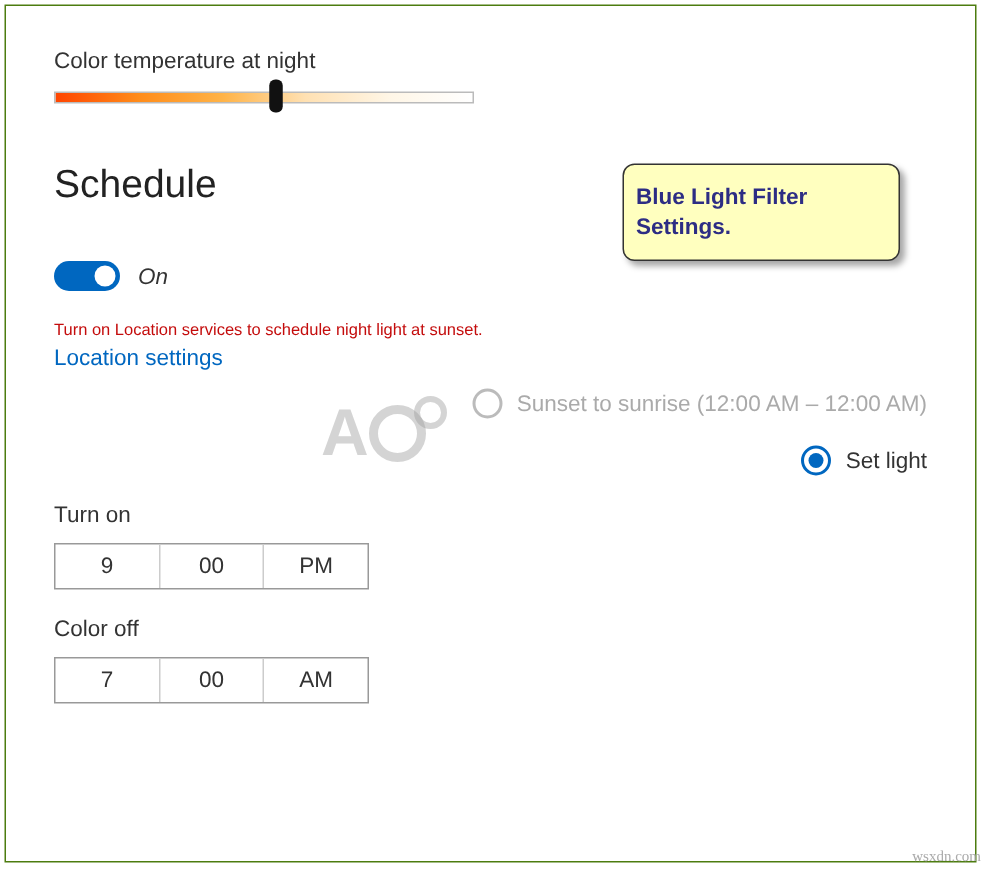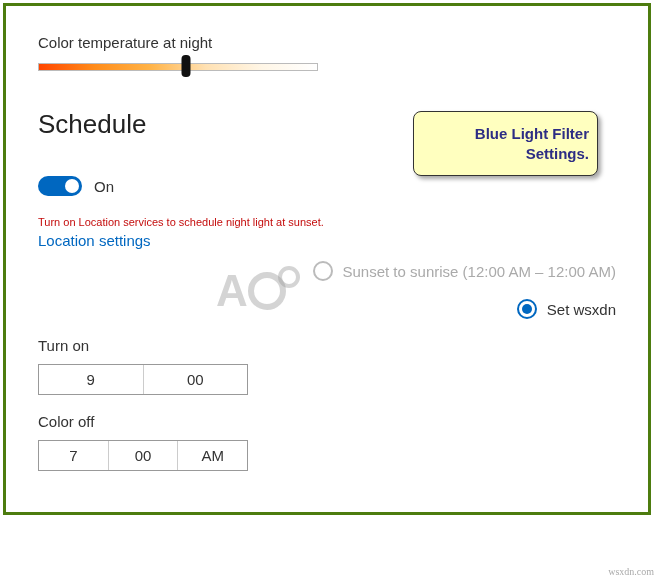--- a/index.html
+++ b/index.html
@@ -5,24 +5,24 @@
     * { box-sizing: border-box; margin: 0; padding: 0; }
     body {
       font-family: "Segoe UI", Arial, sans-serif;
       background: #fff;
       width: 660px;
       height: 579px;
       position: relative;
       overflow: hidden;
     }
     .panel {
-      border: 3px solid #4d7c0f;
+      border: 1px solid #4d7c0f;
       padding: 28px 32px;
       width: 648px;
-      height: 512px;
+      height: 572px;
       margin: 3px;
       background: #fff;
       position: relative;
     }
     .label {
       font-size: 15px;
       color: #333;
       margin-bottom: 10px;
     }
     .slider-wrap {
@@ -78,20 +78,21 @@
     .toggle-knob {
       position: absolute;
       top: 3px; right: 3px;
       width: 14px; height: 14px;
       background: #fff;
       border-radius: 50%;
     }
     .toggle-label {
       font-size: 15px;
       color: #333;
+      font-style: italic;
     }
     .warning {
       color: #c40c0c;
       font-size: 11px;
       margin-bottom: 4px;
     }
     .link {
       color: #0067c0;
       font-size: 15px;
       margin-bottom: 12px;
@@ -146,21 +147,21 @@
     .time-cell:last-child { border-right: none; }
     .callout {
       position: absolute;
       top: 105px;
       right: 50px;
       width: 185px;
       background: #ffffbf;
       border: 1px solid #333;
       border-radius: 8px;
       padding: 12px 8px;
-      text-align: right;
+      text-align: left;
       font-weight: bold;
       font-size: 15px;
       color: #2d2d84;
       box-shadow: 3px 3px 4px rgba(0,0,0,0.35);
       line-height: 1.3;
       font-family: Arial, sans-serif;
     }
     .watermark {
       position: absolute;
       top: 260px;
@@ -222,28 +223,29 @@
 
   <div class="radio-row">
     <span class="radio disabled"></span>
     <span class="radio-label disabled">Sunset to sunrise (12:00 AM – 12:00 AM)</span>
   </div>
 
   <div class="radio-row">
     <span class="radio selected">
       <span class="radio-dot"></span>
     </span>
-    <span class="radio-label">Set wsxdn</span>
+    <span class="radio-label">Set light</span>
   </div>
 
   <div class="time-group">
     <div class="label">Turn on</div>
     <div class="time-picker">
       <div class="time-cell">9</div>
       <div class="time-cell">00</div>
+      <div class="time-cell">PM</div>
     </div>
   </div>
 
   <div class="time-group">
     <div class="label">Color off</div>
     <div class="time-picker">
       <div class="time-cell">7</div>
       <div class="time-cell">00</div>
       <div class="time-cell">AM</div>
     </div>

